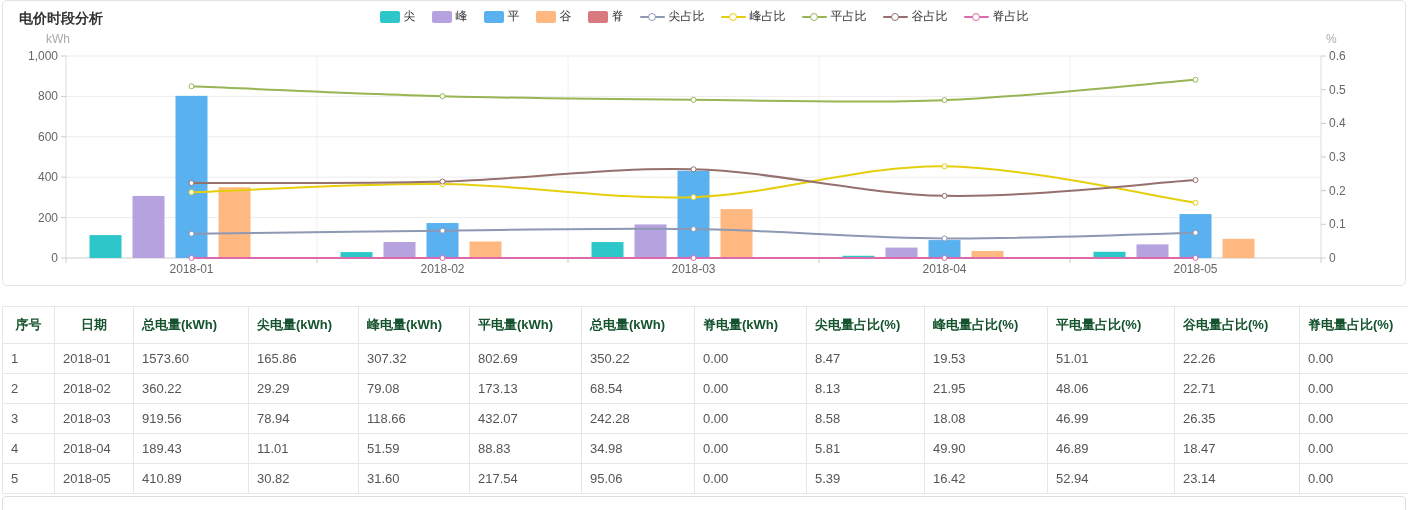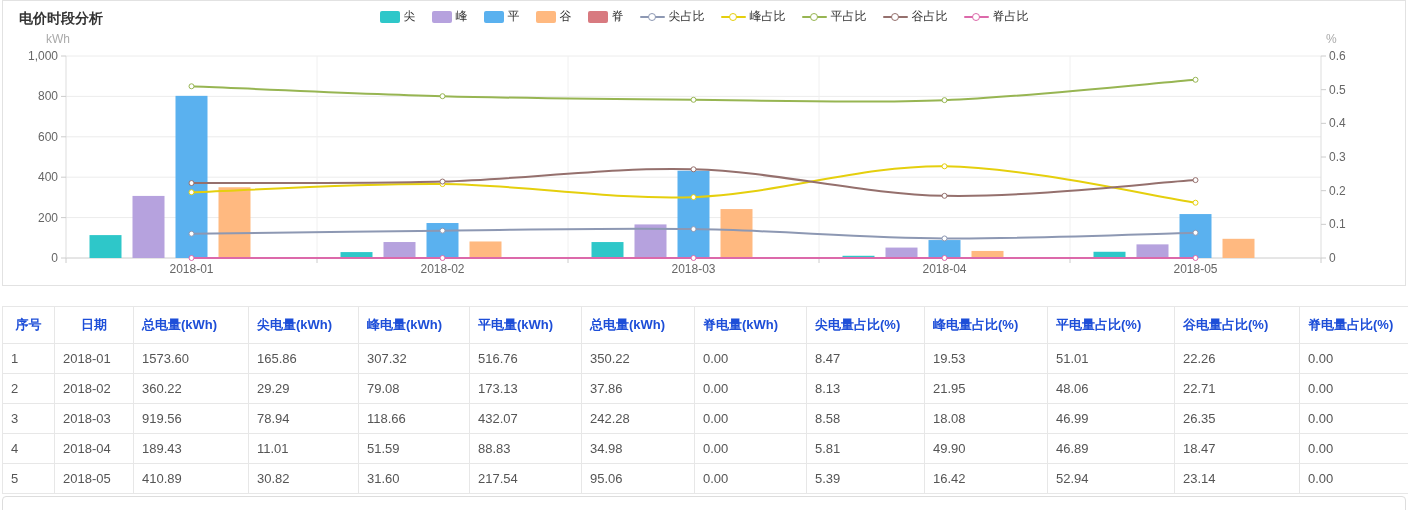--- a/index.html
+++ b/index.html
@@ -1,39 +1,39 @@
 <!DOCTYPE html>
 <html><head>
 <meta charset="utf-8">
 <style>
   html,body{margin:0;padding:0;background:#fff;}
   .page{width:1408px;height:510px;overflow:hidden;background:#fff;
         font-family:"Liberation Sans",sans-serif;position:relative;}
   
   .chart-card{position:relative;margin:0 2px;height:286px;border:1px solid #e2e2e2;
-              border-radius:0;background:#fff;box-sizing:border-box;overflow:hidden;}
+              border-radius:5px;background:#fff;box-sizing:border-box;overflow:hidden;}
   .chart-title{position:absolute;left:16px;top:9px;font-size:14px;font-weight:bold;color:#333;z-index:3;}
   .legend{position:absolute;left:0;right:0;top:7px;display:flex;justify-content:center;
           align-items:center;z-index:3;}
   .legend-item{display:flex;align-items:center;margin:0 8px;cursor:pointer;}
   .legend-swatch{width:20px;height:12px;border-radius:2px;margin-right:4px;}
   .legend-line{position:relative;width:25px;height:12px;margin-right:4px;}
   .legend-line .ln{position:absolute;left:0;right:0;top:5px;height:2px;border-radius:1px;}
   .legend-line .dot{position:absolute;left:8px;top:2px;width:8px;height:8px;border-radius:50%;
                     background:#fff;box-sizing:border-box;}
   .legend-label{font-size:12px;color:#333;}
   .chart-svg{position:absolute;left:0;top:0;}
   .chart-svg text{font-family:"Liberation Sans",sans-serif;font-size:12px;fill:#666;}
   .chart-svg text.axis-name{fill:#aaa;}
   
   .table-wrap{margin:20px 2px 0;}
   table.data-table{width:1404px;table-layout:fixed;border-collapse:collapse;background:#fff;}
   table.data-table th, table.data-table td{
       border:1px solid #e7e7e7;padding:0 8px;text-align:left;overflow:hidden;white-space:nowrap;}
-  table.data-table th{height:36px;font-size:13px;font-weight:bold;color:#1d4ed8;}
+  table.data-table th{height:36px;font-size:13px;font-weight:bold;color:#14532d;}
   table.data-table th:nth-child(1), table.data-table th:nth-child(2){text-align:center;}
   table.data-table td{height:29px;font-size:13px;color:#555;font-weight:normal;}
   .table-footer{margin:2px 2px 0;height:18px;border:1px solid #ddd;border-radius:4px;background:#fff;}
 </style>
 </head>
 <body>
 
 <div class="page">
 
   <div class="chart-card">
@@ -257,37 +257,37 @@
             <th>脊电量占比(%)</th>
           </tr>
         </thead>
       <tbody id="tbody">
           <tr>
             <td>1</td>
             <td>2018-01</td>
             <td>1573.60</td>
             <td>165.86</td>
             <td>307.32</td>
-            <td>516.76</td>
+            <td>802.69</td>
             <td>350.22</td>
             <td>0.00</td>
             <td>8.47</td>
             <td>19.53</td>
             <td>51.01</td>
             <td>22.26</td>
             <td>0.00</td>
           </tr>
           <tr>
             <td>2</td>
             <td>2018-02</td>
             <td>360.22</td>
             <td>29.29</td>
             <td>79.08</td>
             <td>173.13</td>
-            <td>37.86</td>
+            <td>68.54</td>
             <td>0.00</td>
             <td>8.13</td>
             <td>21.95</td>
             <td>48.06</td>
             <td>22.71</td>
             <td>0.00</td>
           </tr>
           <tr>
             <td>3</td>
             <td>2018-03</td>

